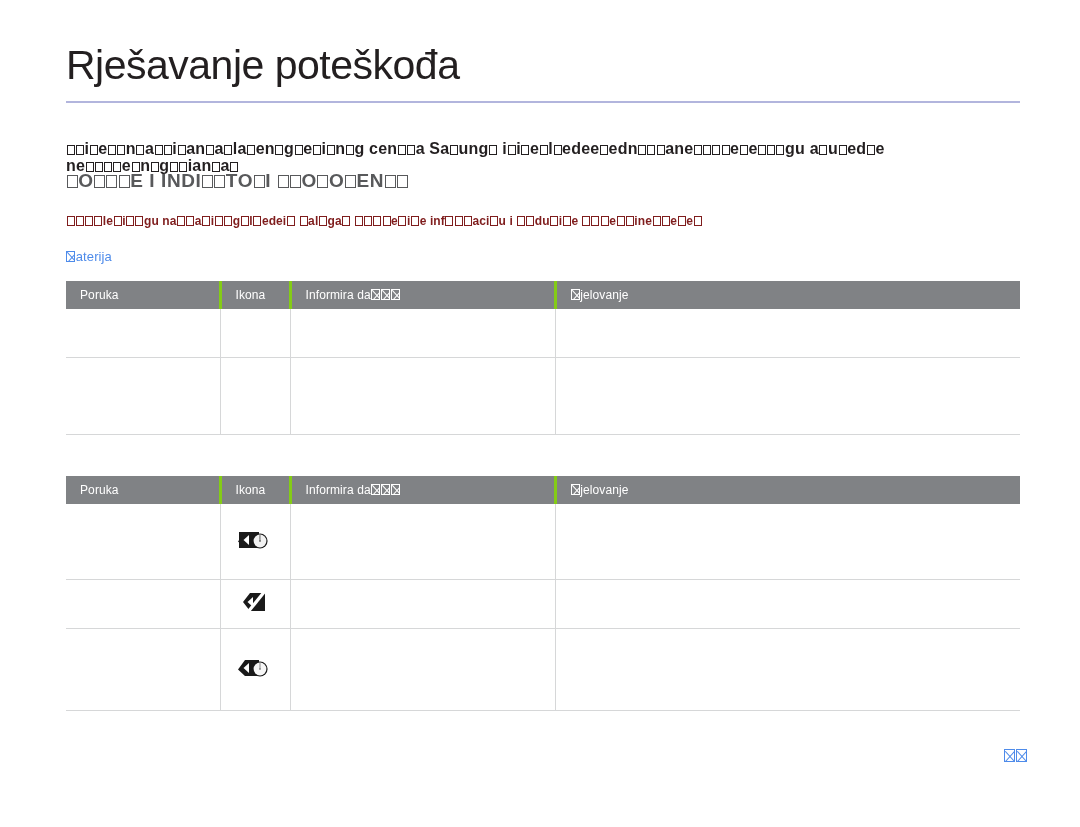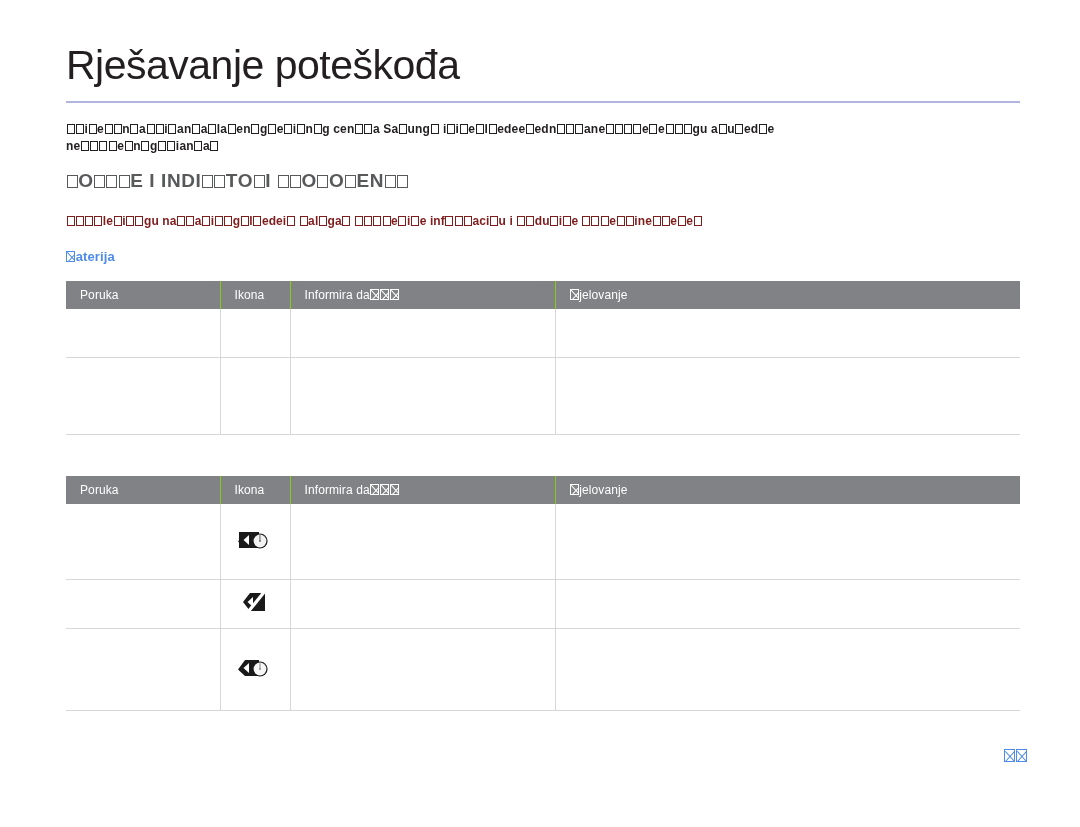--- a/index.html
+++ b/index.html
@@ -42,23 +42,23 @@
     top: 101px;
     width: 954px;
     height: 2px;
     background: #b2b5dd;
   }
 
   
   .intro {
     position: absolute;
     left: 66px;
-    top: 121px;
+    top: 140px;
     width: 1014px;
-    font-size: 12px;
+    font-size: 16px;
     font-weight: bold;
     line-height: 17px;
     color: #231f20;
     letter-spacing: 0.2px;
   }
   .intro .l2 { display: block; }
 
   
   .section-heading {
     position: absolute;
@@ -83,21 +83,21 @@
     letter-spacing: 0.1px;
     white-space: nowrap;
   }
 
   
   .sub-heading {
     position: absolute;
     left: 66px;
     top: 249px;
     font-size: 13px;
-    font-weight: 700;
+    font-weight: 400;
     color: #4e8bea;
     letter-spacing: 0.1px;
     white-space: nowrap;
   }
 
   
   .tbl {
     position: absolute;
     left: 66px;
     width: 954px;
@@ -113,21 +113,21 @@
   .tbl col.c-djel   { width: 465px; }
 
   .tbl thead th {
     background: #808285;
     color: #ffffff;
     font-size: 12px;
     font-weight: 400;
     text-align: left;
     padding: 7px 0 7px 14px;
     height: 12px;
-    border-right: 1px solid #84cc16;
+    border-right: 3px solid #84cc16;
     letter-spacing: 0.1px;
     vertical-align: middle;
   }
   .tbl thead th:last-child { border-right: none; }
 
   .tbl tbody td {
     border-right: 1px solid #d6d7d8;
     border-bottom: 1px solid #d6d7d8;
     background: #ffffff;
     vertical-align: middle;

